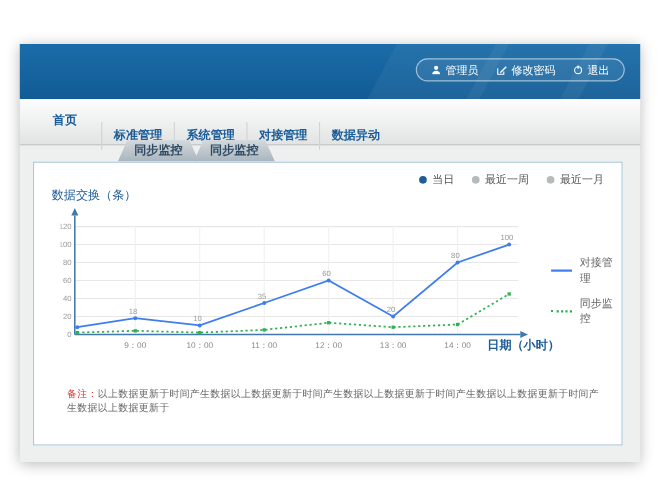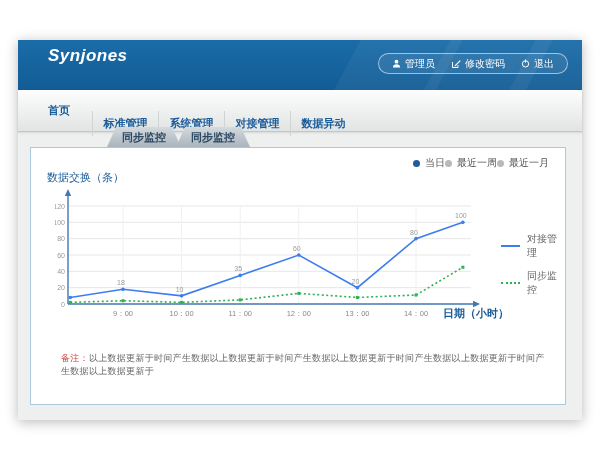--- a/index.html
+++ b/index.html
@@ -22,21 +22,21 @@
   .nav-item + .nav-item { border-left:1px solid #cfd3d4;margin-top:26px; }
 
   
   #tabs { position:absolute; left:12px; top:87px; display:flex; height:20px; }
   .tab { height:20px; line-height:20px; font-size:11px; font-weight:bold; padding:0 15px; white-space:nowrap; cursor:pointer; }
   .tab.active { background:#0d4e80; color:#fff; clip-path:polygon(0 0, calc(100% - 9px) 0, 100% 100%, 0 100%); border-radius:3px 0 0 0; display:flex; align-items:center; gap:5px; padding-left:10px;margin-top:30px; }
   .tab.inactive { background:linear-gradient(180deg,#d4dade,#a9b4bd); color:#2e4a63; clip-path:polygon(9px 0, calc(100% - 9px) 0, 100% 100%, 0 100%); margin-left:-5px; }
 
   
   #panel { position:absolute; left:12px; top:107px; width:536px; height:258px; background:#fff; border:1px solid #a9cadd; }
-  #filters { position:absolute; top:8px; right:16px; display:flex; align-items:center; }
+  #filters { position:absolute; top:8px; right:16px; display:flex; gap:16px; align-items:center; }
   .radio { display:flex; align-items:center; gap:5px; font-size:10px; color:#555; cursor:pointer; }
   .dot { width:7px; height:7px; border-radius:50%; background:#b7babd; }
   .dot.sel { background:#1f5c99; }
   #ylab { position:absolute; left:16px; top:22px; font-size:11px; font-weight:normal; color:#195a97; }
   #chart { position:absolute; left:24px; top:38px; }
   #xlab { position:absolute; left:412px; top:158px; font-size:11px; font-weight:bold; color:#195a97; }
   #legend { position:absolute; left:470px; top:84px; }
   .leg-row { display:flex; align-items:center; gap:7px; font-size:10px; color:#666; margin-bottom:9px; }
   .leg-line-solid { width:20px; height:0; border-top:2px solid #3d7df0; }
   .leg-line-dotted { width:20px; height:0; border-top:2px dotted #2eb150; }
@@ -46,21 +46,20 @@
 </head>
 <body>
 
 <div id="card">
 
   <div id="hdr">
     <div class="streak" style="left:330px;"></div>
     <div class="streak" style="left:420px;"></div>
     <div class="streak" style="left:505px;"></div>
     <div id="logo">
-      <div class="l1">Synjones</div>
     </div>
     <div id="userpill">
       <div class="uitem">
         <svg width="9" height="9" viewBox="0 0 10 10">
             <circle cx="5" cy="3" r="2.1" fill="#fff"></circle>
             <path d="M1 9.5c0-2.4 1.8-3.6 4-3.6s4 1.2 4 3.6z" fill="#fff"></path>
           </svg>
         <span>管理员</span>
       </div>
       <div class="uitem">

